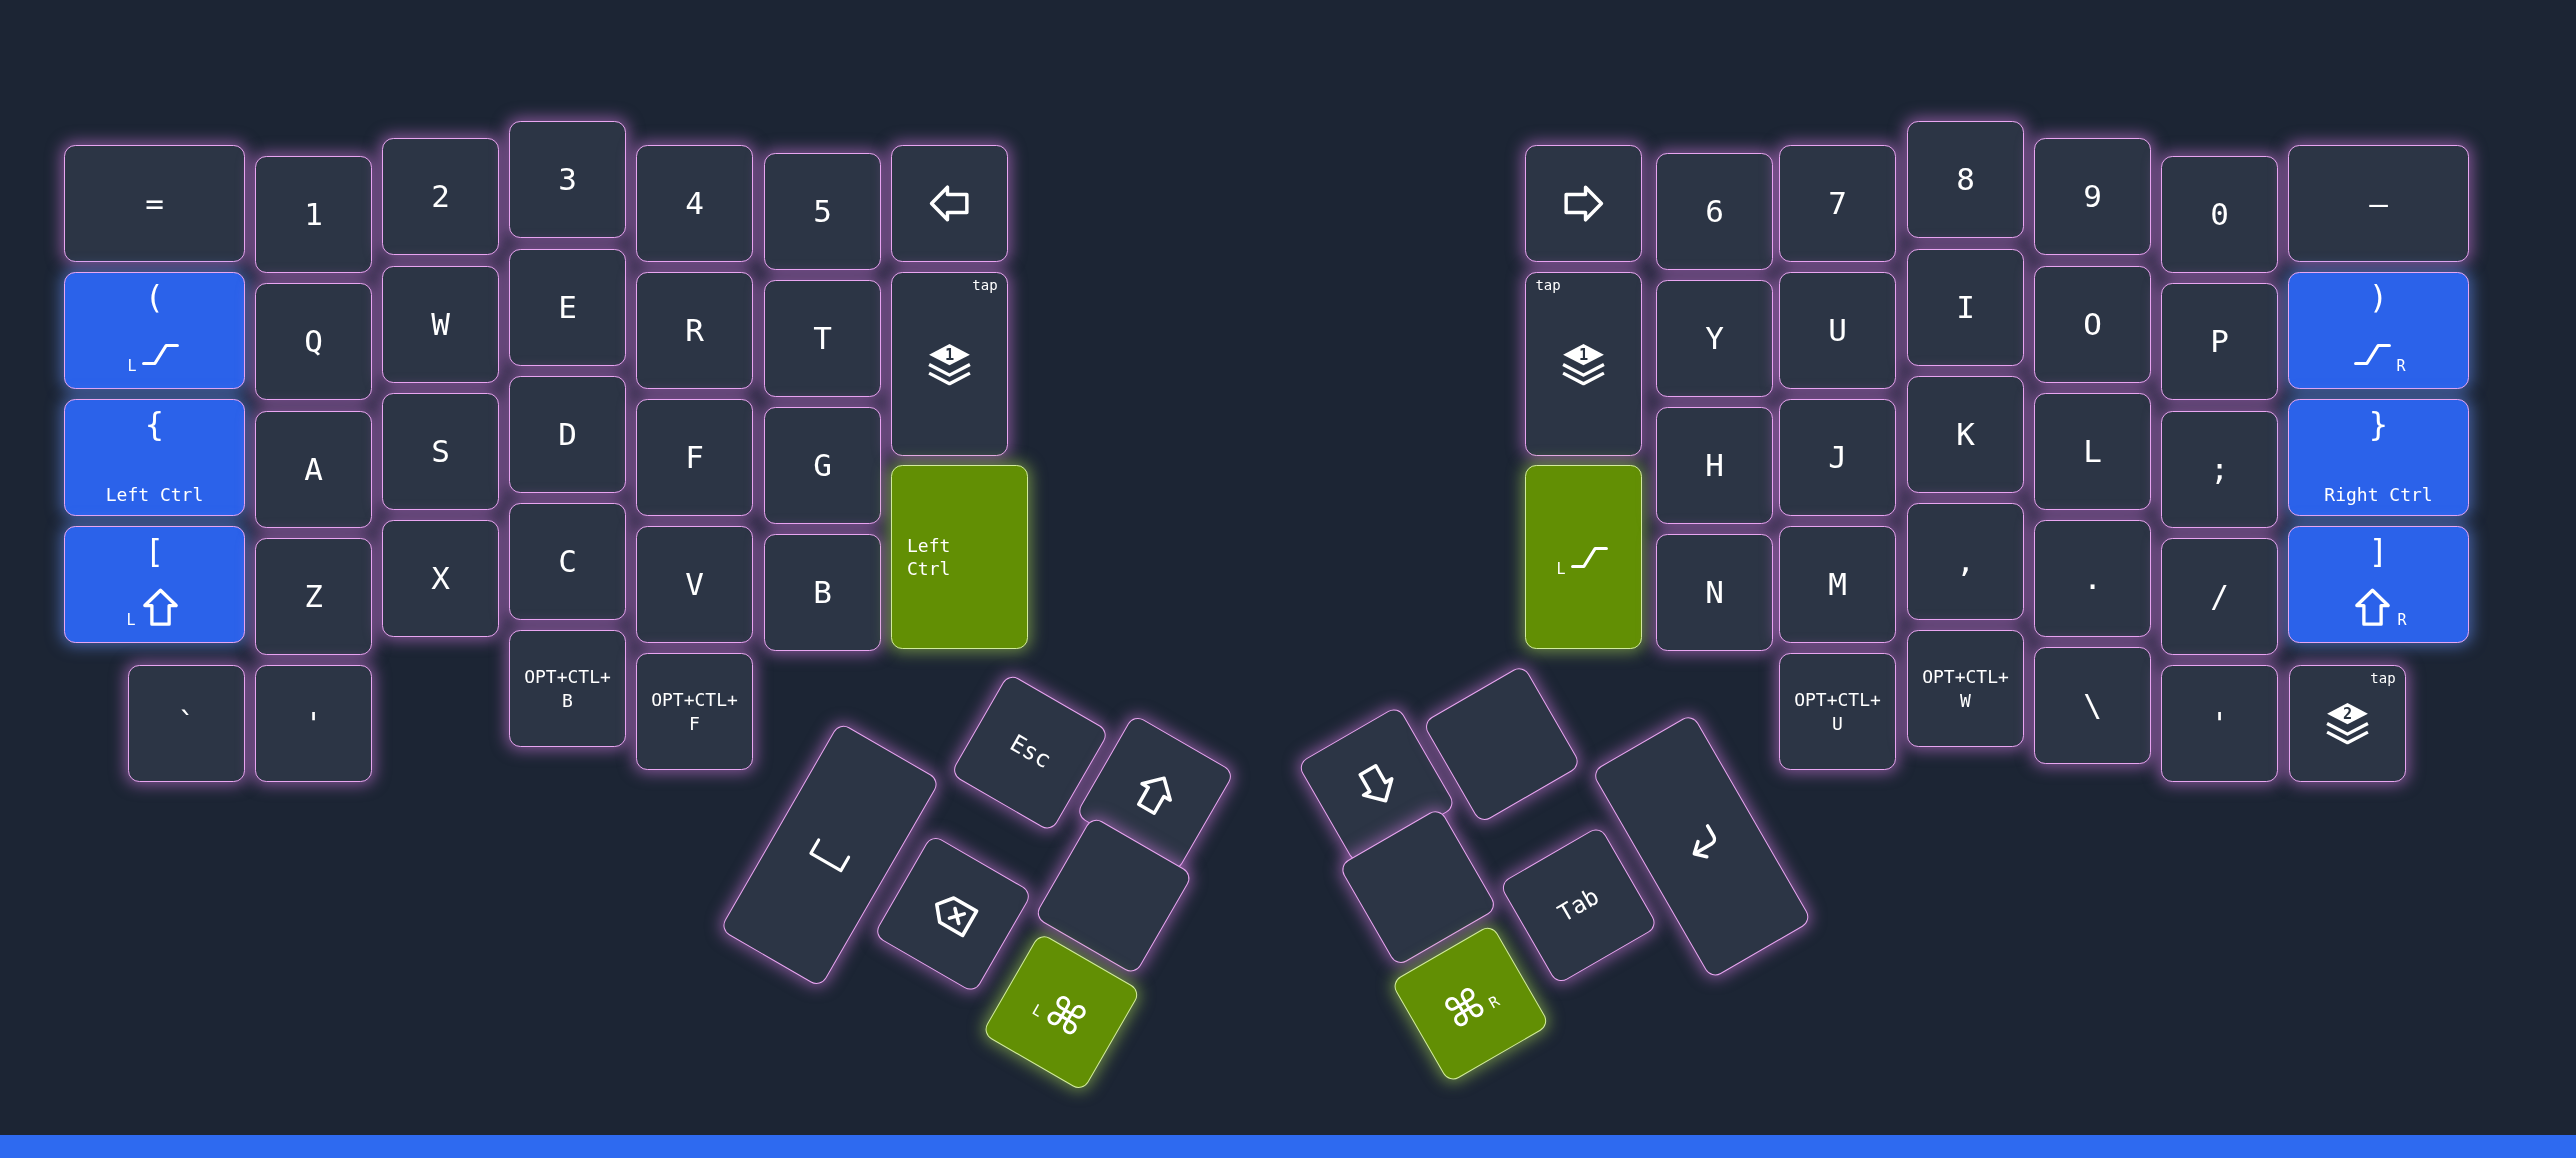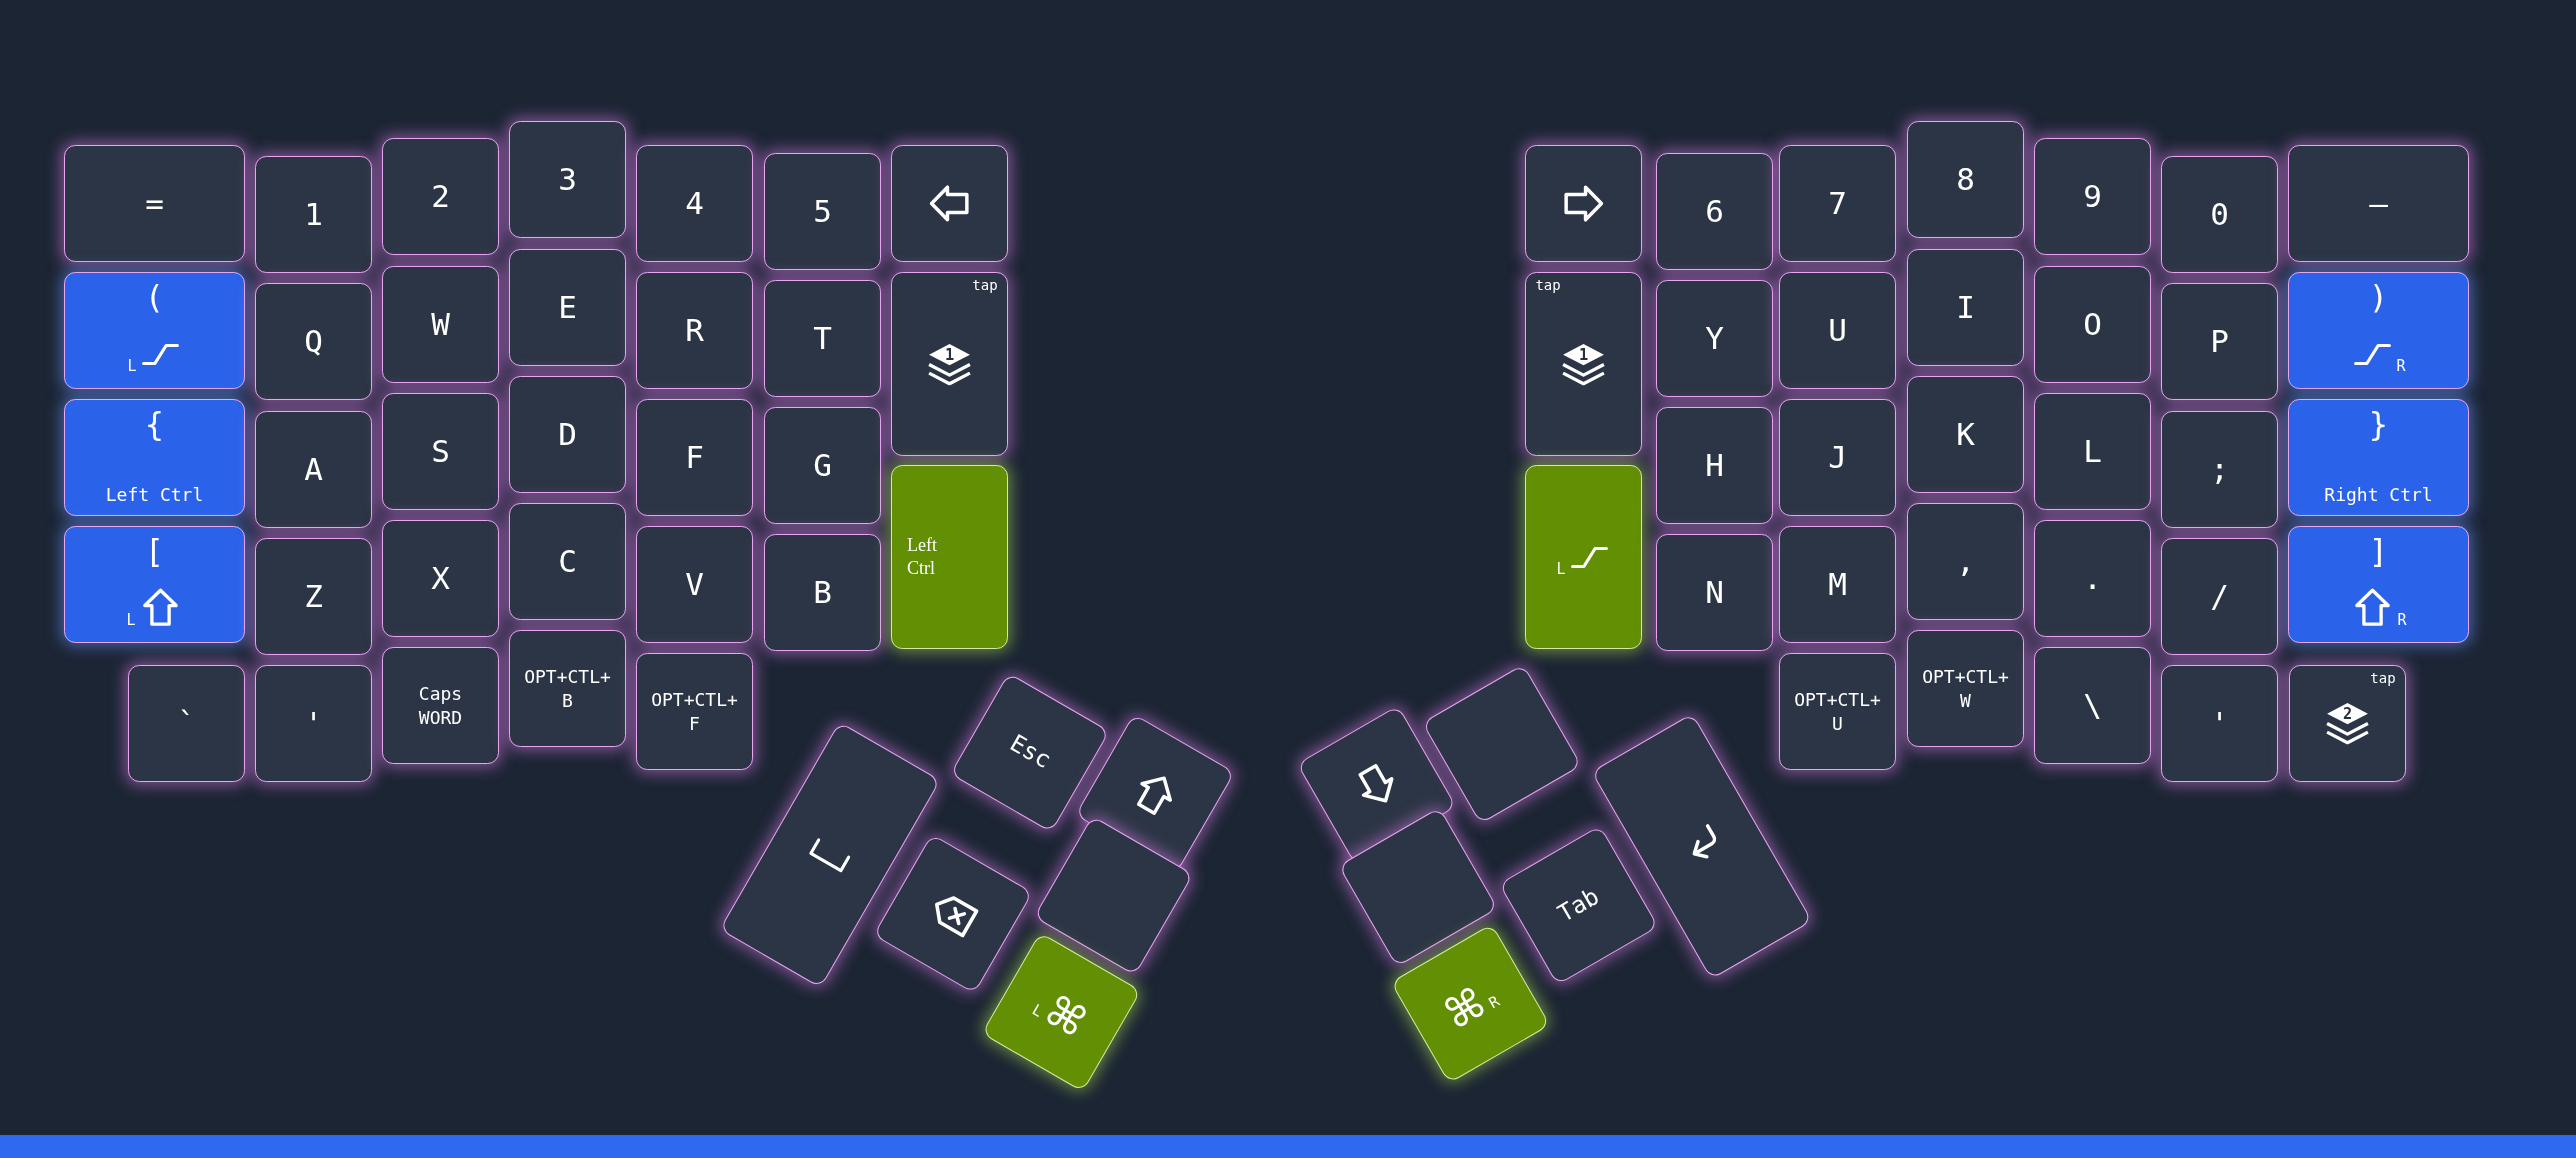--- a/index.html
+++ b/index.html
@@ -91,24 +91,20 @@
     </div>
     <div class="key" style="left: 382px; top: 266px; width: 117px; height: 117px;">
       <div class="lbl size-lg">W</div>
     </div>
     <div class="key" style="left: 382px; top: 393px; width: 117px; height: 117px;">
       <div class="lbl size-lg">S</div>
     </div>
     <div class="key" style="left: 382px; top: 520px; width: 117px; height: 117px;">
       <div class="lbl size-lg">X</div>
     </div>
-    <div class="key" style="left: 382px; top: 647px; width: 117px; height: 117px;">
-      <div class="lbl size-sm">Caps
-WORD</div>
-    </div>
     <div class="key" style="left: 509px; top: 121px; width: 117px; height: 117px;">
       <div class="lbl size-lg">3</div>
     </div>
     <div class="key" style="left: 509px; top: 249px; width: 117px; height: 117px;">
       <div class="lbl size-lg">E</div>
     </div>
     <div class="key" style="left: 509px; top: 376px; width: 117px; height: 117px;">
       <div class="lbl size-lg">D</div>
     </div>
     <div class="key" style="left: 509px; top: 503px; width: 117px; height: 117px;">
@@ -157,21 +153,21 @@
       <div class="corner tr">tap</div>
       <div class="iconrow">
         <svg width="49" height="45" viewBox="0 0 24 22" fill="none" stroke="#fff" stroke-width="1.6" stroke-linejoin="round">
           <path d="M12 1 L22 6.2 L12 11.4 L2 6.2 Z" fill="#fff" stroke="none"></path>
           <text x="12" y="8.9" font-size="7.5" font-weight="bold" fill="#27313f" stroke="none" text-anchor="middle" font-family="DejaVu Sans Mono, monospace">1</text>
           <path d="M2 11 L12 16.2 L22 11"></path>
           <path d="M2 15.2 L12 20.4 L22 15.2"></path>
         </svg>
       </div>
     </div>
-    <div class="key green align-left" style="left: 891px; top: 465px; width: 117px; height: 184px; font-family: Liberation Serif, serif;">
+    <div class="key green align-left" style="left: 891px; top: 465px; width: 137px; height: 184px;">
       <div class="lbl size-sm">Left
 Ctrl</div>
     </div>
     <div class="key" style="left: 1525px; top: 145px; width: 117px; height: 117px;">
       <div class="iconrow">
         <svg width="49" height="49" viewBox="0 0 24 24" fill="none" stroke="#fff" stroke-width="1.7" stroke-linejoin="round" stroke-linecap="round" style="transform:rotate(90deg)">
           <path d="M12 3.2 L20 11 H16.4 V20.5 H7.6 V11 H4 Z"></path>
         </svg>
       </div>
     </div>

